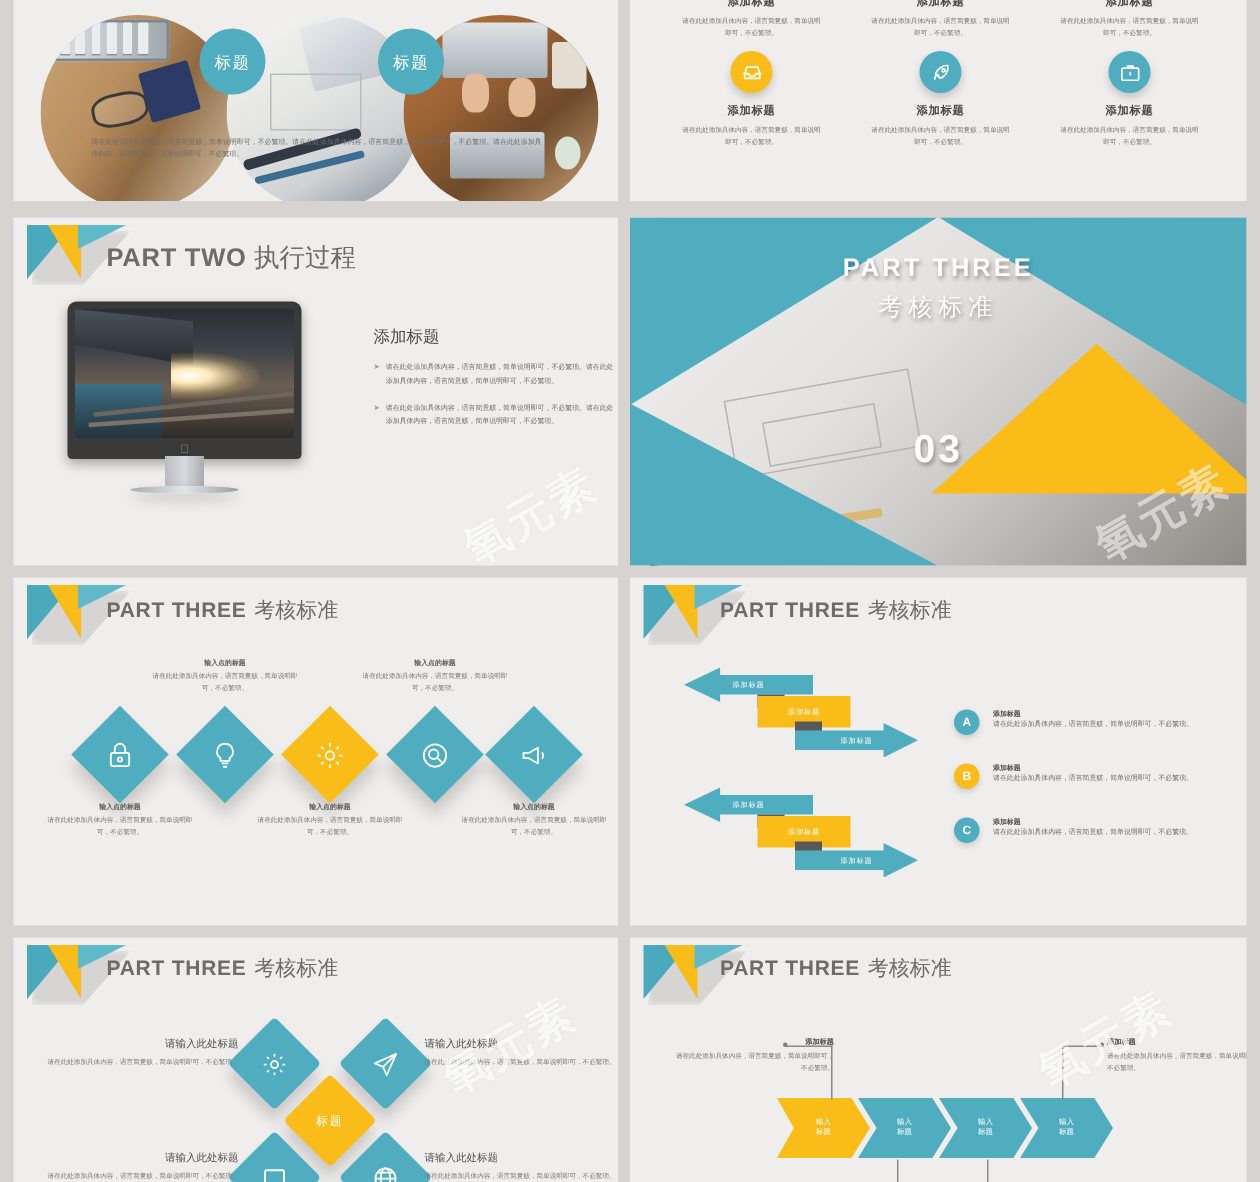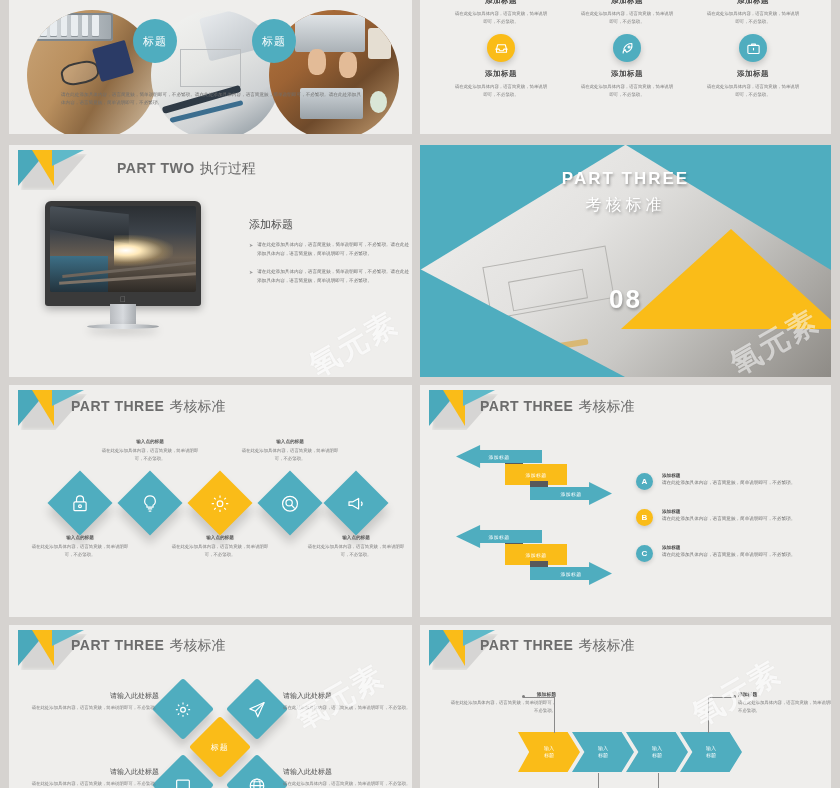--- a/index.html
+++ b/index.html
@@ -328,21 +328,21 @@
     </div>
   </div>
 
   <div class="slide" id="s3">
     <div class="ribbon">
       <div class="shadow"></div>
         <div class="t1"></div>
         <div class="t2"></div>
         <div class="t3"></div>
     </div>
-    <div class="slide-title" style="left:62px;top:15px;font-size:14px;margin-left:46px;">
+    <div class="slide-title" style="left:62px;top:15px;font-size:17px;">
       <span class="en">PART TWO</span><span class="cn">执行过程</span>
     </div>
     <div class="imac">
       <div class="bez">
           <div class="scr">
         <div class="roof"></div>
             <div class="plat"></div>
             <div class="sun"></div>
         <div class="tr"></div>
             <div class="tr2"></div>
@@ -372,21 +372,21 @@
       <div class="sheetline" style="left:22%;top:56%;width:18%;height:12%;transform:rotate(-10deg)"></div>
       <div class="pencil"></div>
         <div class="pencil2"></div>
     </div>
     <div class="tri tl"></div>
     <div class="tri tr"></div>
     <div class="tri bl"></div>
     <div class="tri yellow"></div>
     <div class="t1txt">PART THREE</div>
     <div class="t2txt">考核标准</div>
-    <div class="num">08</div>
+    <div class="num">03</div>
     <div class="wm" style="right:8px;bottom:14px;color:rgba(255,255,255,.55)">氧元素</div>
   </div>
 
   <div class="slide" id="s5">
     <div class="ribbon">
       <div class="shadow"></div>
         <div class="t1"></div>
         <div class="t2"></div>
         <div class="t3"></div>
     </div>

